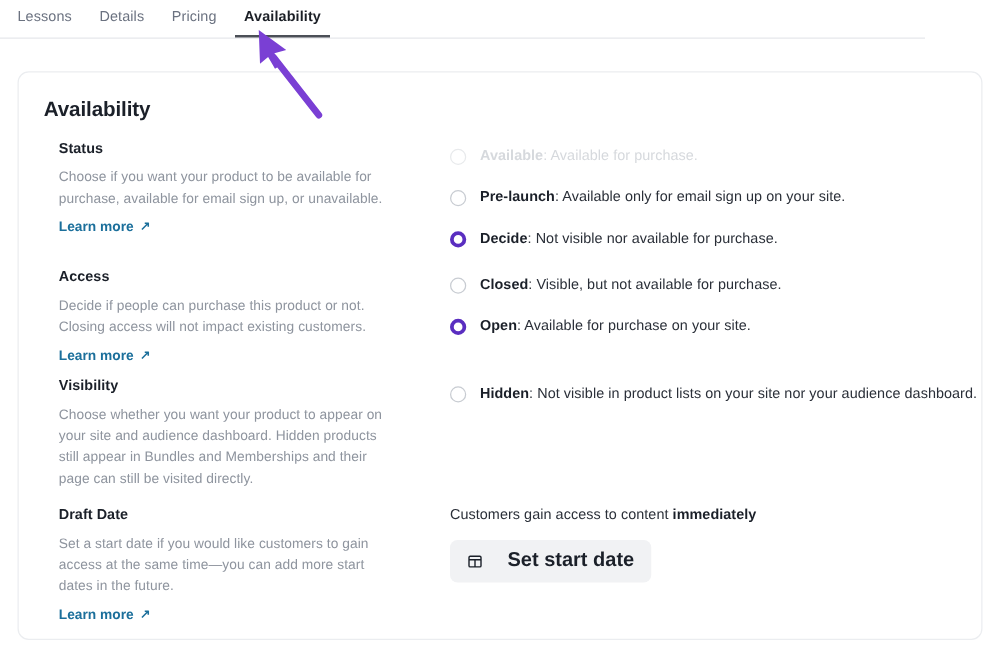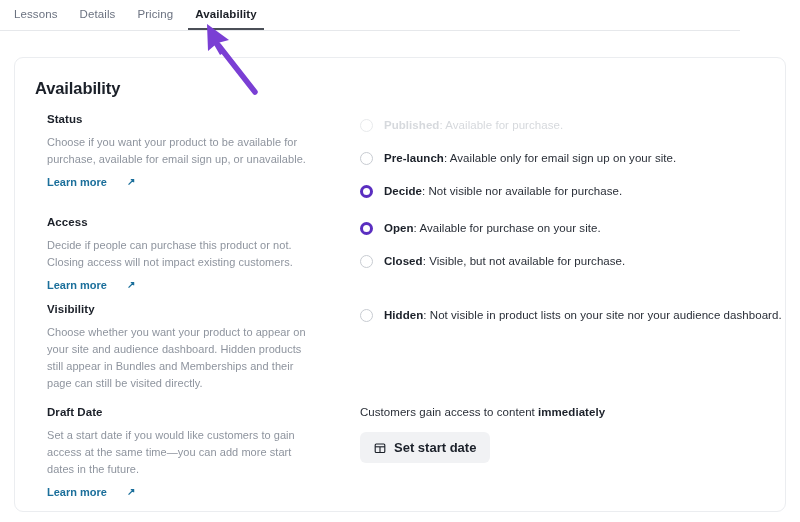--- a/index.html
+++ b/index.html
@@ -60,21 +60,21 @@
 
   .sec-head {
     font-size:11.5px; font-weight:700; color:#1b2029;
     margin-bottom:9px; letter-spacing:.05px;
   }
   .sec-desc {
     font-size:11px; color:#8e949e; line-height:17px;
     letter-spacing:.05px;
   }
   .learn-more {
-    display:inline-flex; align-items:center; gap:20px;
+    display:inline-flex; align-items:center; gap:5px;
     margin-top:8px;
     font-size:11px; font-weight:700; color:#1b6f9b;
     text-decoration:none; cursor:pointer;
   }
   .lm-arrow { font-size:10px; line-height:1; color:#1b6f9b; }
 
   
   .opt {
     display:flex; align-items:center; gap:11px;
     height:24px; margin-bottom:9px; cursor:pointer;
@@ -96,25 +96,25 @@
   .opt-label b { font-weight:700; color:#1b2029; }
   .opt.disabled .opt-label, .opt.disabled .opt-label b { color:#d6d9dd; }
 
   
   .gain-access {
     font-size:11.5px; color:#2a2f38; letter-spacing:.05px;
     margin-bottom:14px;
   }
   .gain-access b { font-weight:700; color:#1b2029; }
   .date-btn {
-    display:inline-flex; align-items:center; gap:8px;
+    display:inline-flex; align-items:center; gap:20px;
     background:#f1f2f4; border:none; border-radius:6px;
     padding:8px 14px;
     font-family:"Liberation Sans", sans-serif;
-    font-size:13px; font-weight:700; color:#1b2029;
+    font-size:16px; font-weight:700; color:#1b2029;
     cursor:pointer;
   }
   .cal-icon { display:inline-flex; }
 
   
   .cursor { position:absolute; left:203px; top:20px; pointer-events:none; }
 </style>
 </head>
 <body>
 
@@ -143,21 +143,21 @@
         <div class="sec-head">Status</div>
         <div class="sec-desc">Choose if you want your product to be available for purchase, available for email sign up, or unavailable.</div>
         <a class="learn-more">
           <span>Learn more</span>
           <span class="lm-arrow">↗</span>
         </a>
       </div>
       <div class="sec-right">
         <div class="opt disabled">
           <span class="radio"></span>
-          <span class="opt-label"><b>Published</b><span>: Available for purchase.</span></span>
+          <span class="opt-label"><b>Available</b><span>: Available for purchase.</span></span>
         </div>
         <div class="opt">
           <span class="radio"></span>
           <span class="opt-label"><b>Pre-launch</b><span>: Available only for email sign up on your site.</span></span>
         </div>
         <div class="opt">
           <span class="radio checked"></span>
           <span class="opt-label"><b>Decide</b><span>: Not visible nor available for purchase.</span></span>
         </div>
       </div>
@@ -167,26 +167,26 @@
       <div class="sec-left">
         <div class="sec-head">Access</div>
         <div class="sec-desc">Decide if people can purchase this product or not. Closing access will not impact existing customers.</div>
         <a class="learn-more">
           <span>Learn more</span>
           <span class="lm-arrow">↗</span>
         </a>
       </div>
       <div class="sec-right">
         <div class="opt">
+          <span class="radio"></span>
+          <span class="opt-label"><b>Closed</b><span>: Visible, but not available for purchase.</span></span>
+        </div>
+        <div class="opt">
           <span class="radio checked"></span>
           <span class="opt-label"><b>Open</b><span>: Available for purchase on your site.</span></span>
-        </div>
-        <div class="opt">
-          <span class="radio"></span>
-          <span class="opt-label"><b>Closed</b><span>: Visible, but not available for purchase.</span></span>
         </div>
       </div>
     </div>
 
     <div class="section sec-visibility">
       <div class="sec-left">
         <div class="sec-head">Visibility</div>
         <div class="sec-desc">Choose whether you want your product to appear on your site and audience dashboard. Hidden products still appear in Bundles and Memberships and their page can still be visited directly.</div>
       </div>
       <div class="sec-right">

